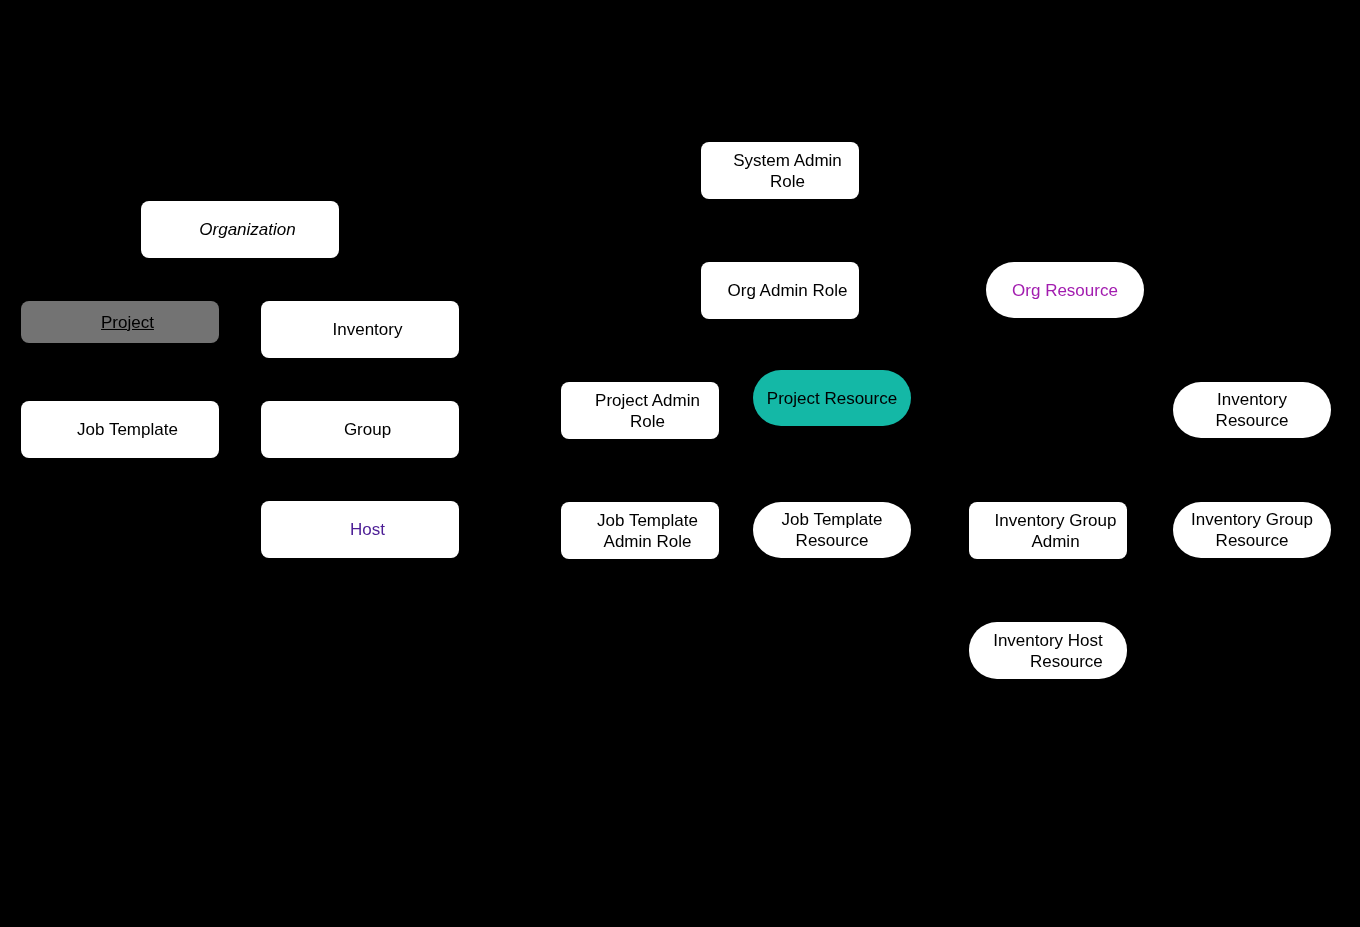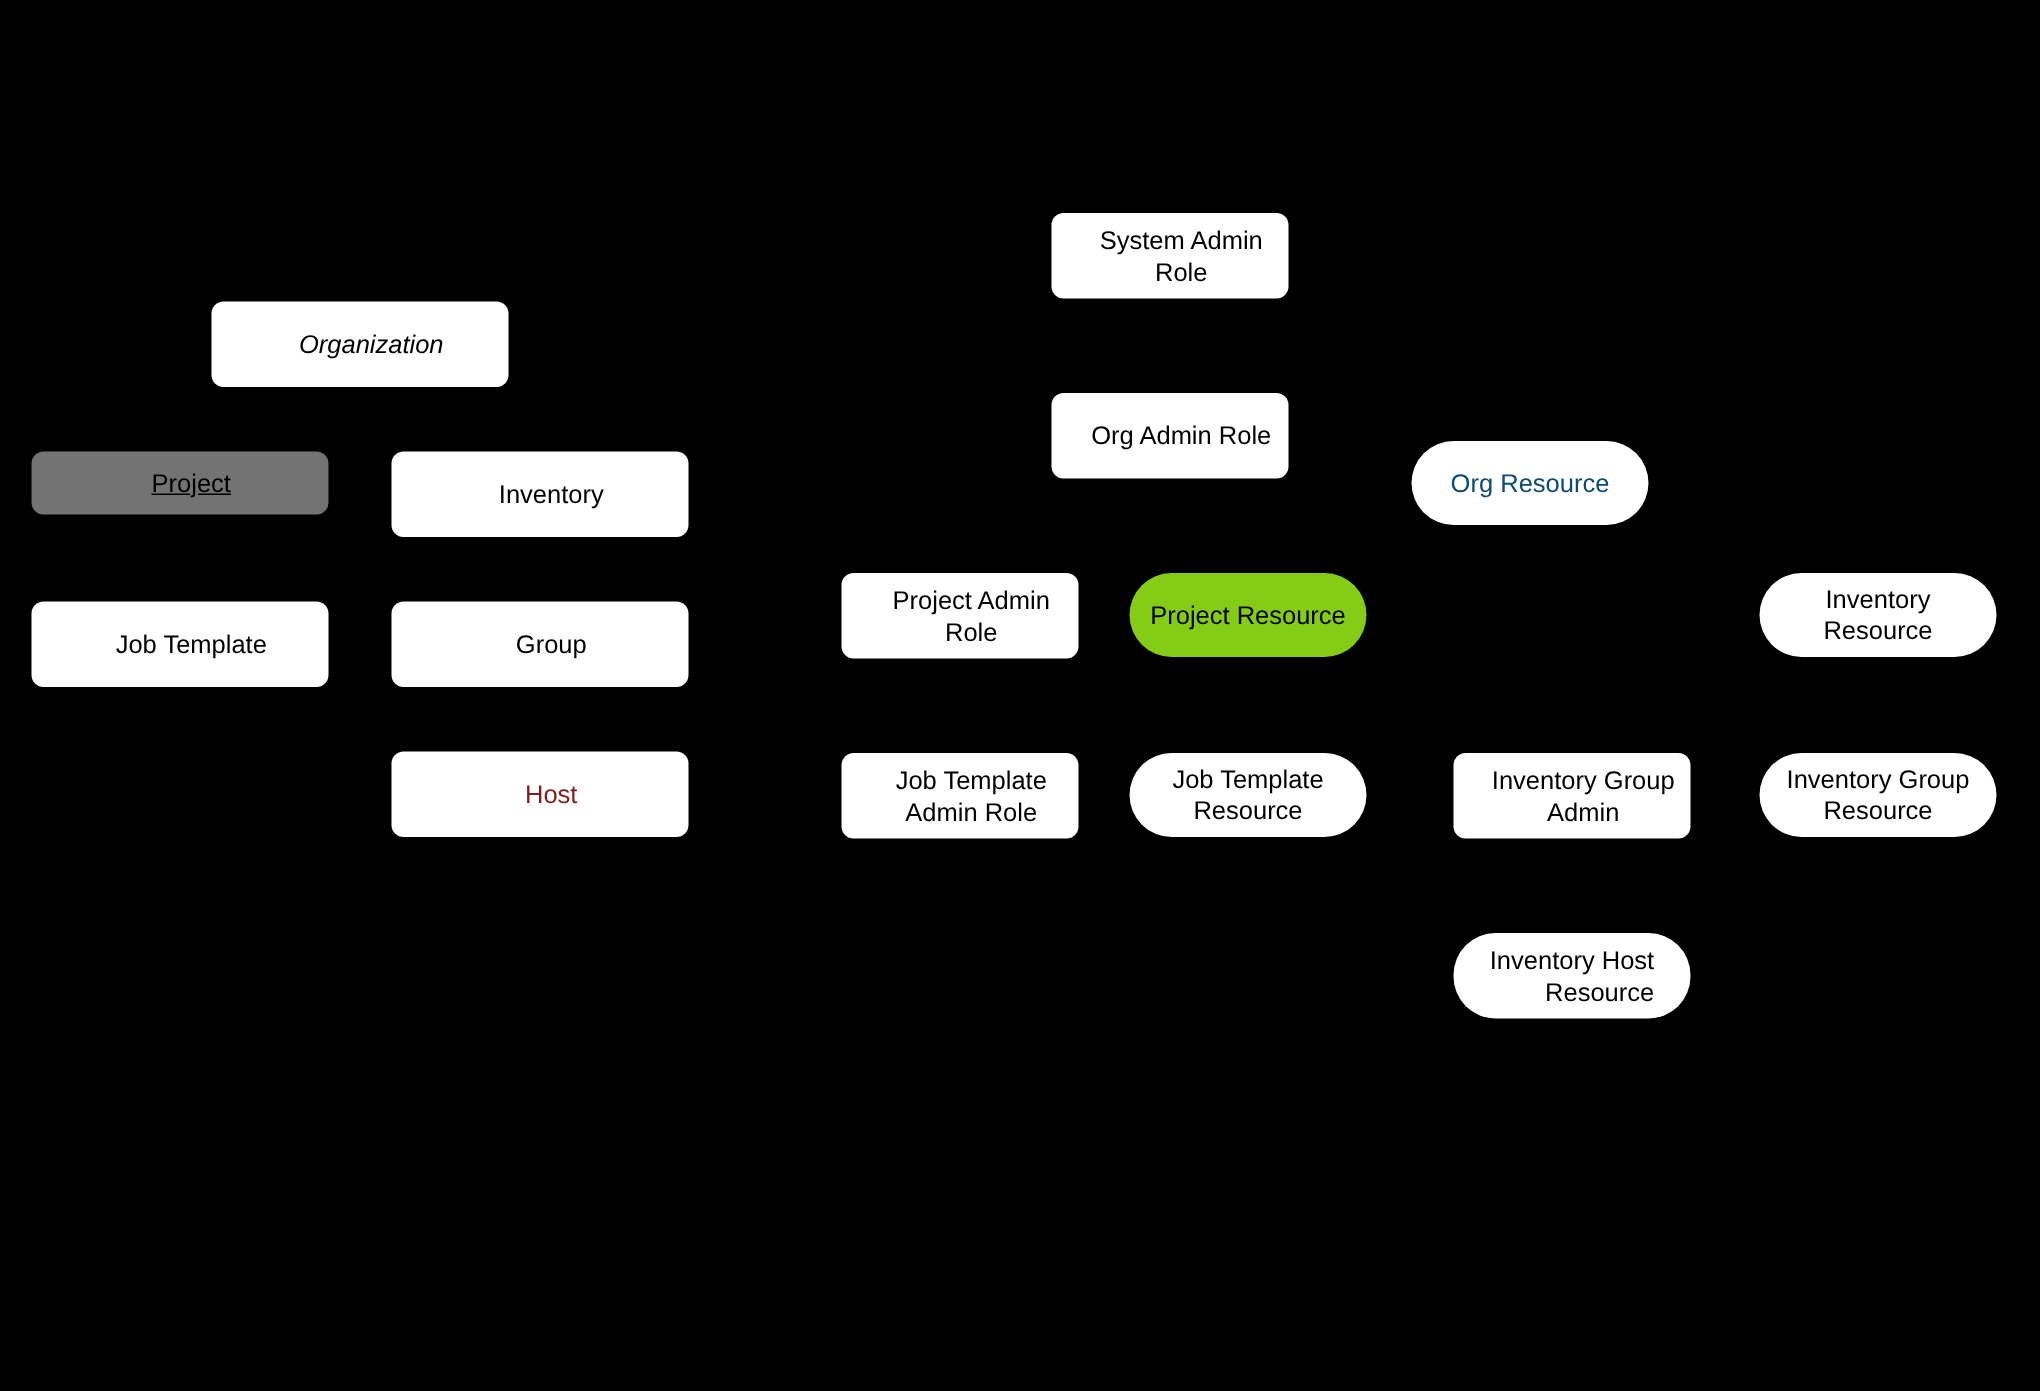--- a/index.html
+++ b/index.html
@@ -34,28 +34,28 @@
 </style>
 </head>
 <body>
 
 <div id="diagram-canvas" style="background: rgb(0, 0, 0);">
     <div class="node rect" style="left: 141px; top: 201px; width: 198px; height: 57px; background: rgb(255, 255, 255); color: rgb(0, 0, 0); font-style: italic;">Organization</div>
     <div class="node rect" style="left: 21px; top: 301px; width: 198px; height: 42px; background: #737373; color: rgb(0, 0, 0); text-decoration: underline;">Project</div>
     <div class="node rect" style="left: 261px; top: 301px; width: 198px; height: 57px; background: rgb(255, 255, 255); color: rgb(0, 0, 0);">Inventory</div>
     <div class="node rect" style="left: 21px; top: 401px; width: 198px; height: 57px; background: rgb(255, 255, 255); color: rgb(0, 0, 0);">Job Template</div>
     <div class="node rect" style="left: 261px; top: 401px; width: 198px; height: 57px; background: rgb(255, 255, 255); color: rgb(0, 0, 0);">Group</div>
-    <div class="node rect" style="left: 261px; top: 501px; width: 198px; height: 57px; background: rgb(255, 255, 255); color: #7f1d1d;">Host</div>
+    <div class="node rect" style="left: 261px; top: 501px; width: 198px; height: 57px; background: rgb(255, 255, 255); color: #4c1d95;">Host</div>
     <div class="node rect" style="left: 701px; top: 142px; width: 158px; height: 57px; background: rgb(255, 255, 255); color: rgb(0, 0, 0);">System Admin
 Role</div>
     <div class="node rect" style="left: 701px; top: 262px; width: 158px; height: 57px; background: rgb(255, 255, 255); color: rgb(0, 0, 0);">Org Admin Role</div>
-    <div class="node pill" style="left: 941px; top: 262px; width: 158px; height: 56px; background: rgb(255, 255, 255); color: #0c4a6e; margin-top: 32px;">Org Resource</div>
+    <div class="node pill" style="left: 986px; top: 262px; width: 158px; height: 56px; background: rgb(255, 255, 255); color: #a21caf;">Org Resource</div>
     <div class="node rect" style="left: 561px; top: 382px; width: 158px; height: 57px; background: rgb(255, 255, 255); color: rgb(0, 0, 0);">Project Admin
 Role</div>
-    <div class="node pill" style="left: 753px; top: 382px; width: 158px; height: 56px; background: #84cc16; color: rgb(0, 0, 0);">Project Resource</div>
+    <div class="node pill" style="left: 753px; top: 370px; width: 158px; height: 56px; background: #14b8a6; color: rgb(0, 0, 0);">Project Resource</div>
     <div class="node pill" style="left: 1173px; top: 382px; width: 158px; height: 56px; background: rgb(255, 255, 255); color: rgb(0, 0, 0);">Inventory
 Resource</div>
     <div class="node rect" style="left: 561px; top: 502px; width: 158px; height: 57px; background: rgb(255, 255, 255); color: rgb(0, 0, 0);">Job Template
 Admin Role</div>
     <div class="node pill" style="left: 753px; top: 502px; width: 158px; height: 56px; background: rgb(255, 255, 255); color: rgb(0, 0, 0);">Job Template
 Resource</div>
     <div class="node rect" style="left: 969px; top: 502px; width: 158px; height: 57px; background: rgb(255, 255, 255); color: rgb(0, 0, 0);">Inventory Group
 Admin</div>
     <div class="node pill" style="left: 1173px; top: 502px; width: 158px; height: 56px; background: rgb(255, 255, 255); color: rgb(0, 0, 0);">Inventory Group
 Resource</div>

